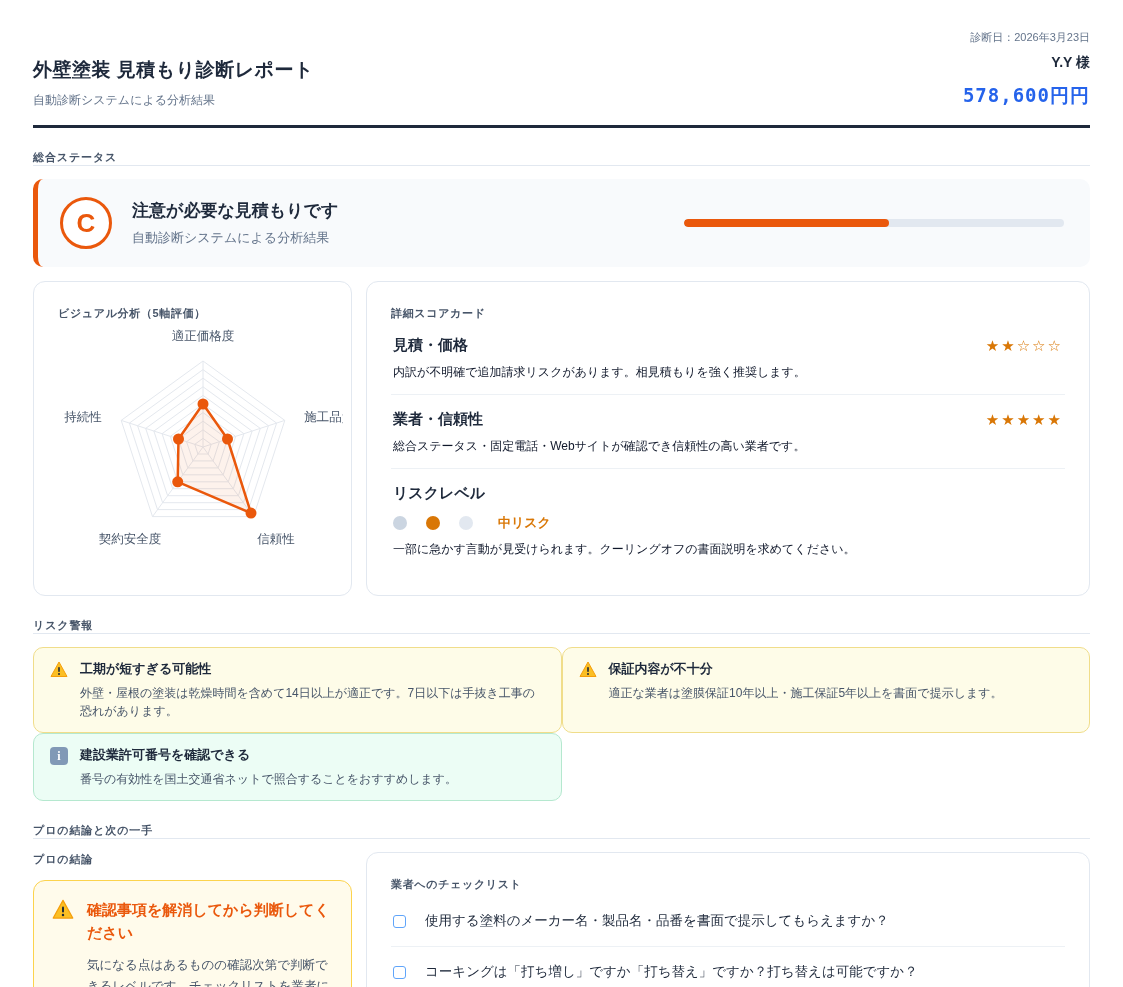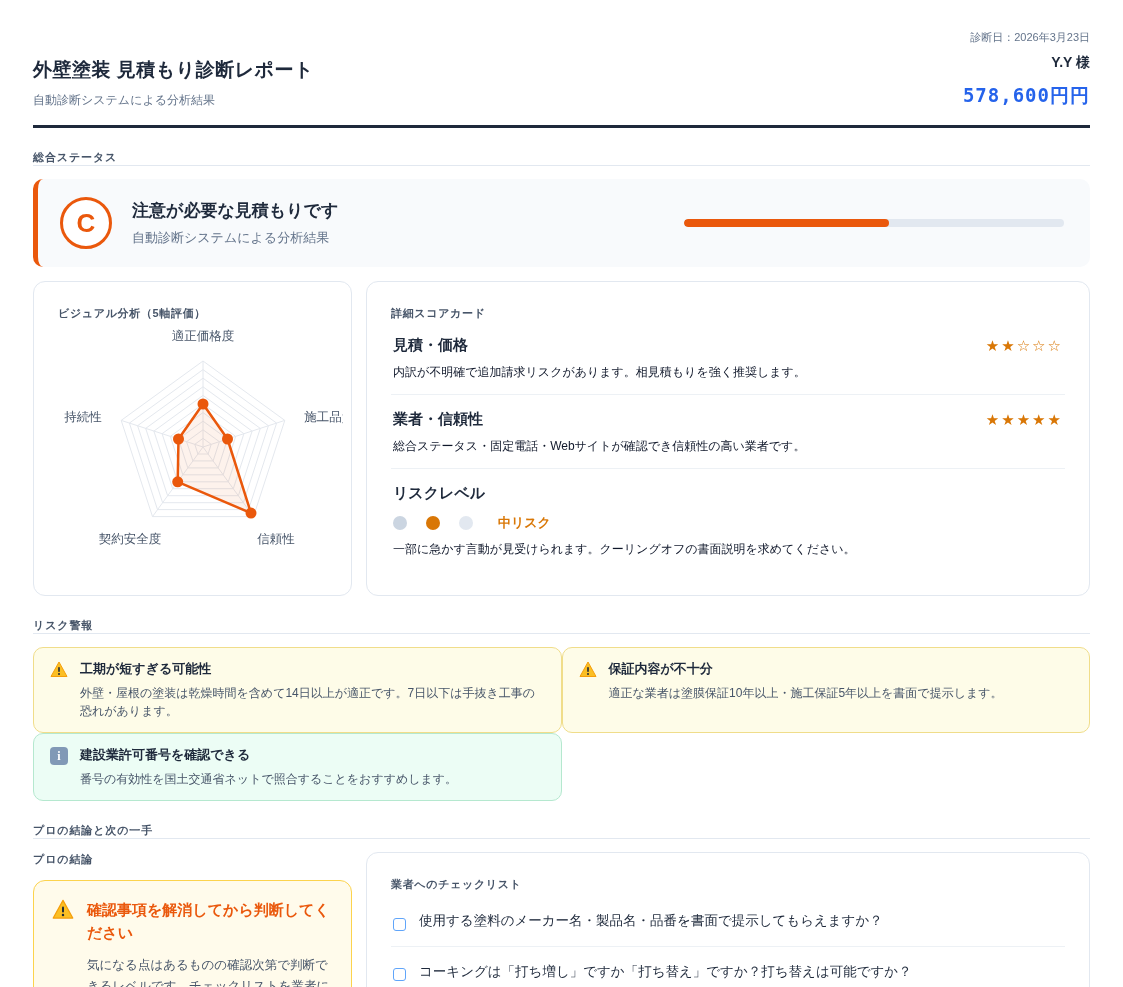--- a/index.html
+++ b/index.html
@@ -77,21 +77,21 @@
   .alert-desc { font-size:12px; color:#475569; line-height:1.5; }
 
   
   .conclusion-box { background:#fffbeb; border:1.5px solid #fcd34d; border-radius:12px;
     padding:17px 18px; display:flex; gap:13px; align-items:flex-start; }
   .conclusion-title { font-size:15px; font-weight:800; color:#ea580c; line-height:1.55; }
   .conclusion-desc { font-size:12.5px; color:#475569; line-height:1.75; margin-top:10px; }
 
   
   .checklist { list-style:none; margin:4px 0 0; padding:0; }
-  .check-item { display:flex; gap:13px; align-items:flex-end; padding:15px 2px;
+  .check-item { display:flex; gap:19px; align-items:center; padding:15px 2px;
     border-bottom:1px solid #edf1f5; font-size:13.5px; line-height:1.45; }
   .checkbox { flex:0 0 auto; width:13px; height:13px; border:1.5px solid #60a5fa; border-radius:3px;
     background:#fff; margin-top:2px; cursor:pointer; }
 </style>
 </head>
 <body>
 
 <div class="page">
 
   <header class="report-header">

